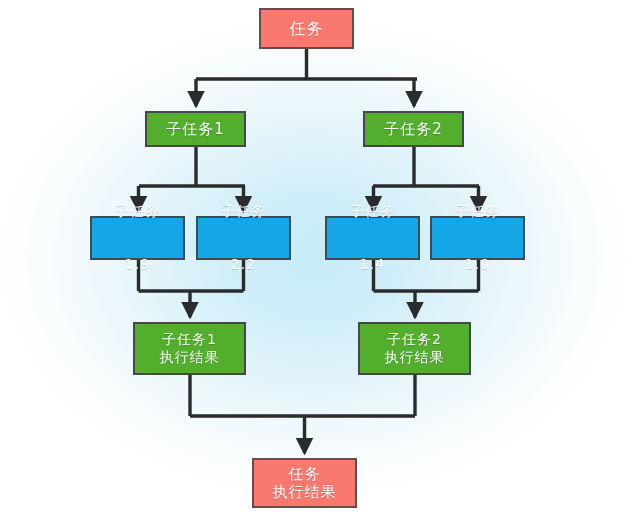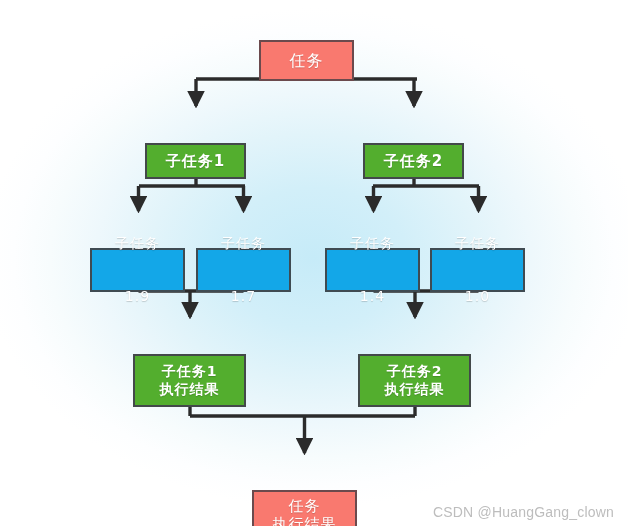--- a/index.html
+++ b/index.html
@@ -36,25 +36,24 @@
     flex-direction: column;
     align-items: center;
     justify-content: center;
     border: 2px solid #4a4a4a;
     color: #ffffff;
     line-height: 1.22;
     text-align: center;
     letter-spacing: 1px;
     text-shadow: 0 1px 1px rgba(0,0,0,0.18);
     z-index: 3;
-    margin-top: 32px;
   }
   .node .ln { display: block; white-space: nowrap; }
   .n-red   { background: #f9796f; border-color: #6b4a4d; }
-  .n-green { background: #53ae2e; border-color: #43494a; font-weight: bold; }
+  .n-green { background: #53ae2e; border-color: #43494a; }
   .n-blue  { background: #13a7e8; border-color: #3f4b52; gap: 36px; }
 
   .root        { left: 259px; top:   8px; width: 95px;  height: 41px; font-size: 16px; }
   .sub1        { left: 145px; top: 111px; width: 101px; height: 36px; font-size: 15px; }
   .sub2        { left: 363px; top: 111px; width: 101px; height: 36px; font-size: 15px; }
   .leaf11      { left:  90px; top: 216px; width: 95px;  height: 44px; font-size: 14px; }
   .leaf12      { left: 196px; top: 216px; width: 95px;  height: 44px; font-size: 14px; }
   .leaf21      { left: 325px; top: 216px; width: 95px;  height: 44px; font-size: 14px; }
   .leaf22      { left: 430px; top: 216px; width: 95px;  height: 44px; font-size: 14px; }
   .res1        { left: 133px; top: 322px; width: 113px; height: 53px; font-size: 14px; }
@@ -129,21 +128,21 @@
     <span class="ln">子任务2</span>
   </div>
 
   <div class="node n-blue leaf11">
     <span class="ln">子任务</span>
     <span class="ln">1.9</span>
   </div>
 
   <div class="node n-blue leaf12">
     <span class="ln">子任务</span>
-    <span class="ln">1.7</span>
+    <span class="ln">2.2</span>
   </div>
 
   <div class="node n-blue leaf21">
     <span class="ln">子任务</span>
     <span class="ln">1.4</span>
   </div>
 
   <div class="node n-blue leaf22">
     <span class="ln">子任务</span>
     <span class="ln">1.0</span>
@@ -157,15 +156,14 @@
   <div class="node n-green res2">
     <span class="ln">子任务2</span>
     <span class="ln">执行结果</span>
   </div>
 
   <div class="node n-red resroot">
     <span class="ln">任务</span>
     <span class="ln">执行结果</span>
   </div>
 
-  <div class="watermark">CSDN @HuangGang_clown</div>
 
 </div>
 
 </body></html>

